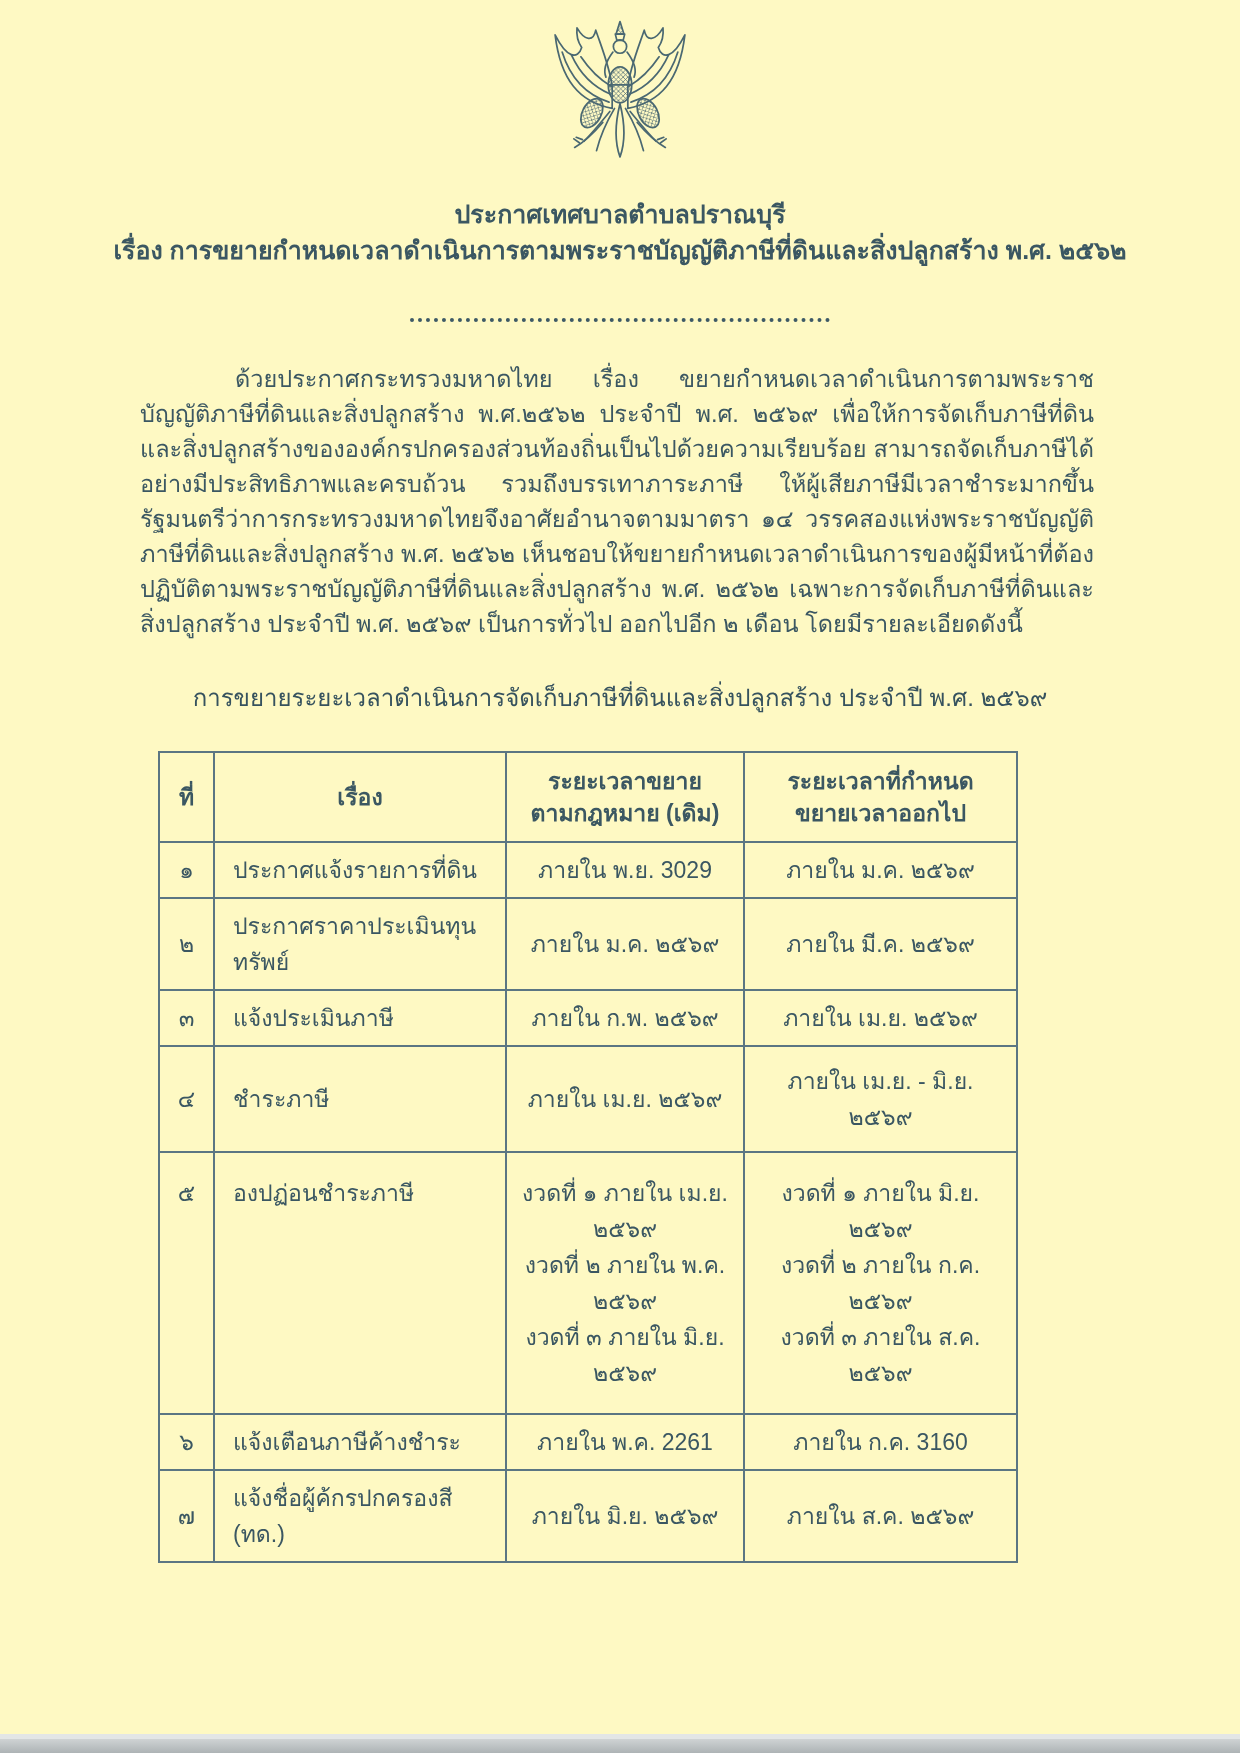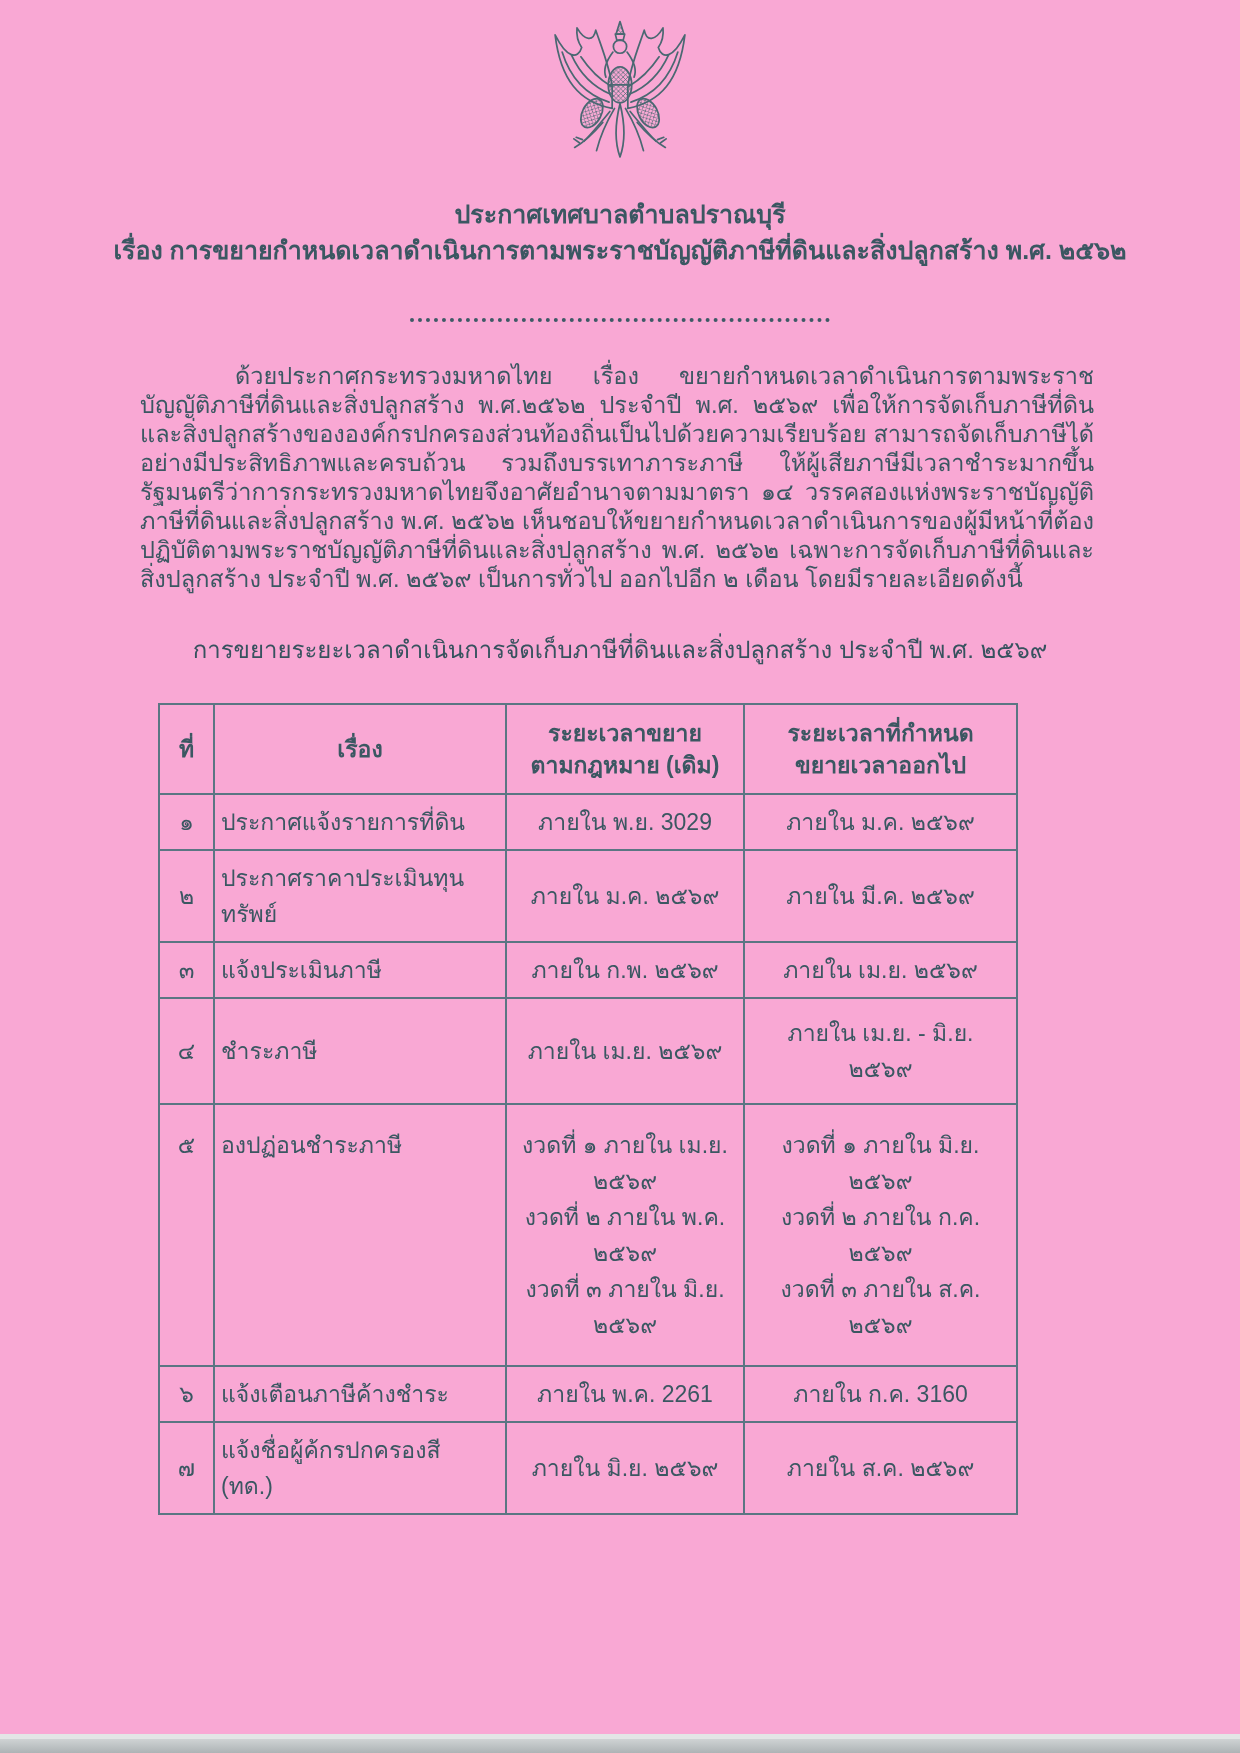--- a/index.html
+++ b/index.html
@@ -1,30 +1,30 @@
 <!DOCTYPE html>
 <html><head>
 <meta charset="utf-8">
 <style>
   html,body{margin:0;padding:0;background:#e9eaea;}
-  .page{position:relative;width:1240px;height:1753px;margin:0 auto;background:#f9a8d4;
+  .page{position:relative;width:1240px;height:1753px;margin:0 auto;background:#fef9c3;
         font-family:"Liberation Sans","DejaVu Sans",sans-serif;color:#3b5762;overflow:hidden;}
   .emblem-wrap{width:100%;text-align:center;padding-top:20px;}
   .title-block{text-align:center;font-weight:bold;font-size:25px;line-height:36px;margin-top:14px;}
   .title-line{white-space:nowrap;}
   .dots-divider{width:420px;margin:50px auto 0;border-top:4px dotted #3e5a66;height:0;}
   .body-para{margin:40px 146px 0 140px;text-align:justify;text-indent:95px;
-             font-size:23.5px;line-height:29px;color:#3b5762;}
+             font-size:23.5px;line-height:35px;color:#3b5762;}
   .table-caption{text-align:center;font-weight:normal;font-size:24px;margin-top:36px;color:#36525e;}
   table.sched{border-collapse:collapse;margin:34px 0 0 158px;width:858px;table-layout:fixed;
               font-size:23px;color:#3b5762;}
   table.sched th,table.sched td{border:2px solid #5b7683;white-space:pre-line;vertical-align:middle;}
   table.sched th{font-weight:bold;text-align:center;line-height:32px;padding:12px 6px;}
   table.sched td{padding:9px 8px;text-align:center;line-height:36px;}
-  table.sched td.subject{text-align:left;padding-left:6px;}
+  table.sched td.subject{text-align:left;padding-left:18px;}
   col.c-no{width:55px;} col.c-subject{width:292px;} col.c-orig{width:238px;} col.c-ext{width:273px;}
   tr.tall td{padding-top:22px;padding-bottom:22px;}
   tr.mid td{padding-top:16px;padding-bottom:16px;}
   .scan-strip{position:absolute;left:0;right:0;bottom:0;height:14px;
               background:linear-gradient(180deg,#cfd3d4,#adb3b5);}
   .scan-strip-soft{position:absolute;left:0;right:0;bottom:14px;height:5px;background:#e3e6e6;}
 </style>
 </head>
 <body>
 

